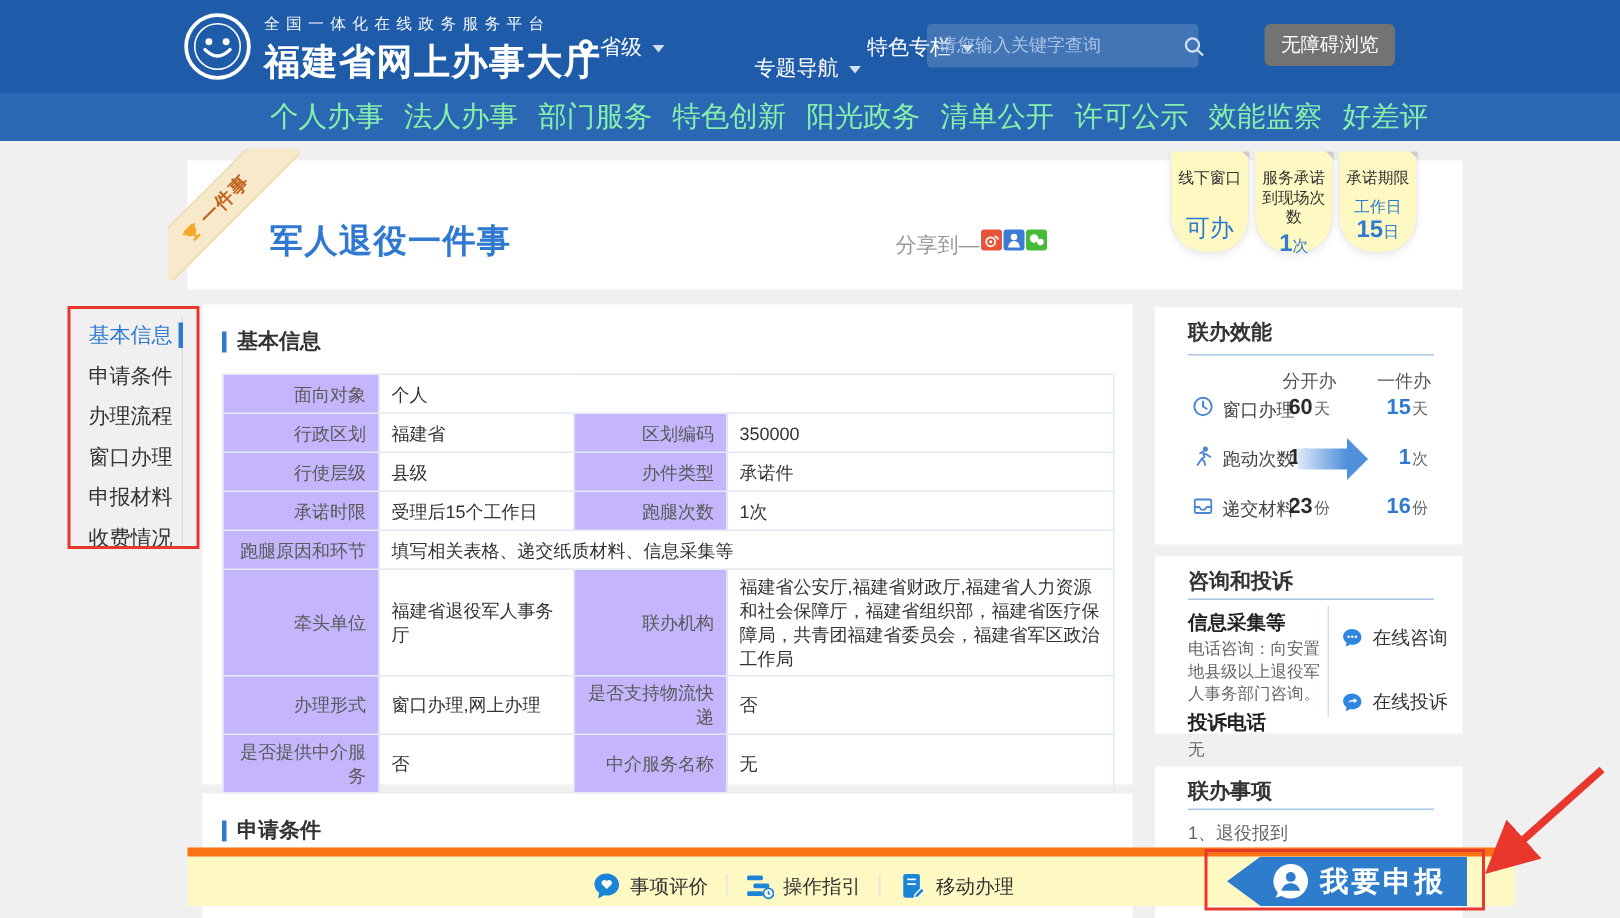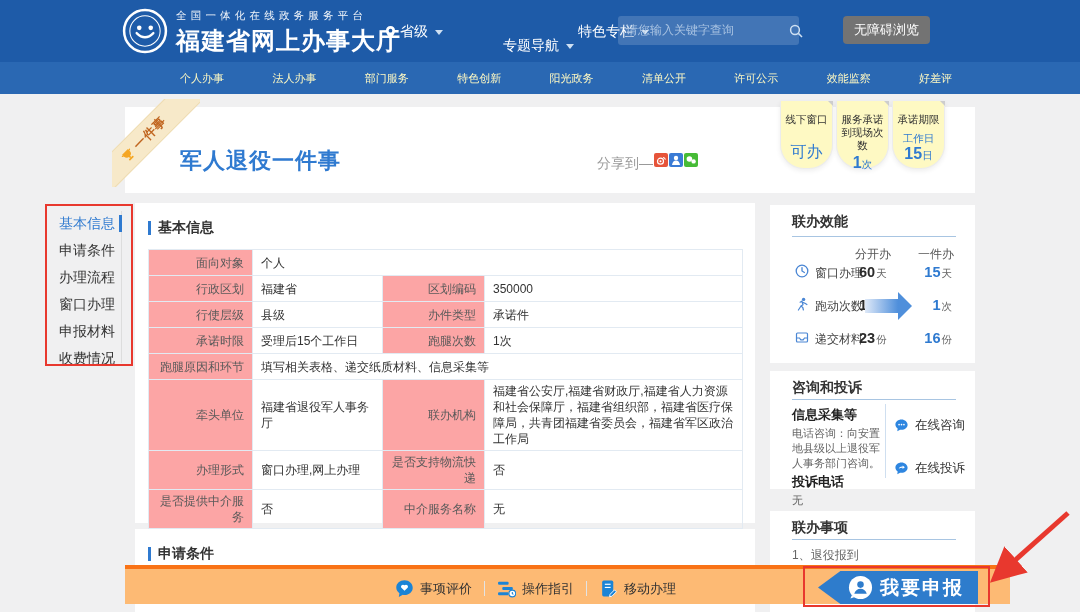--- a/index.html
+++ b/index.html
@@ -21,21 +21,21 @@
   .caret { width:0; height:0; border-left:4px solid transparent; border-right:4px solid transparent; border-top:5px solid #cfe0f2; display:inline-block; margin-left:3px; }
   .searchbox { left:618px; top:16px; width:181px; height:29px; background:rgba(255,255,255,.16); border-radius:3px; display:flex; align-items:center; }
   .searchbox input { flex:1; background:transparent; border:none; outline:none; color:#86efac; font-size:12px; padding:0 8px; font-family:Liberation Serif, serif; }
   .searchbox input::placeholder { color:#a9c3e2; }
   .searchbox .mag { margin-right:8px; display:flex; }
   .a11y-btn { left:843px; top:16px; height:28px; padding:0 11px; background:#737373; border:none; border-radius:4px; color:#fff; font-size:13px; font-weight:normal; display:flex; align-items:center; cursor:pointer; font-family:inherit; }
 
   
   .nav { left:0; top:62px; width:1080px; height:32px; background:#2a68b3; }
   .nav-inner { position:absolute; left:180px; top:0; width:772px; height:32px; display:flex; justify-content:space-between; align-items:center; }
-  .nav-item { color:#fef9c3; font-size:11px; cursor:pointer; }
+  .nav-item { color:#86efac; font-size:19px; cursor:pointer; }
 
   
   .title-card { left:125px; top:107px; width:850px; height:86px; background:#fff; }
   .page-title { position:absolute; left:55px; top:39px; font-size:22px; font-weight:600; color:#2f7ad0; letter-spacing:1px; }
   .share-label { position:absolute; left:472px; top:48px; font-size:14px; color:#999; }
   .share-ico { position:absolute; top:46px; width:14px; height:14px; border-radius:2px; cursor:pointer; }
 
   
   .ribbon-wrap { left:112px; top:99px; width:88px; height:88px; overflow:hidden; }
   .ribbon { position:absolute; left:-43px; top:26px; width:150px; height:28px; background:#f7e9c9; border:1px solid #eedcb2; transform:rotate(-45deg); display:flex; align-items:center; justify-content:center; gap:4px; }
@@ -57,21 +57,21 @@
   .side-bar { left:119px; top:215px; width:3px; height:17px; background:#2f7ad0; }
 
   
   .card { background:#fff; }
   .info-card { left:135px; top:203px; width:620px; height:320px; padding:13px; }
   .sec-head { display:flex; align-items:center; gap:7px; margin-top:3px; }
   .sec-bar { width:3px; height:14px; background:#2f7ad0; }
   .sec-title { font-size:14px; color:#333; font-weight:bold; }
   .info-table { border-collapse:collapse; table-layout:fixed; width:594px; margin-top:12px; font-size:12px; }
   .info-table td { border:1px solid #e2eaf2; padding:3px 8px; color:#333; height:26px; line-height:16px; }
-  .info-table td.lbl { background:#fca5a5; color:#5a5a5a; text-align:right; }
+  .info-table td.lbl { background:#c4b5fd; color:#5a5a5a; text-align:right; }
 
   .cond-card { left:135px; top:529px; width:620px; height:83px; padding:13px; }
   .cond-text { margin-top:11px; font-size:12.5px; color:#333; }
 
   
   .rcard { left:770px; width:205px; background:#fff; }
   .r-title { position:absolute; left:22px; top:8px; font-size:14px; font-weight:bold; color:#333; }
   .r-underline { position:absolute; left:22px; width:164px; border-bottom:1px solid #a8c5e2; }
   .eff-card { top:205px; height:158px; }
   .eff-col { position:absolute; top:41px; font-size:12px; color:#555; }
@@ -91,21 +91,21 @@
   .consult-left h4 { font-size:13px; color:#222; margin:2px 0 2px; }
   .consult-left p { font-size:11px; color:#666; line-height:15px; }
   .consult-div { position:absolute; left:115px; top:33px; height:74px; border-left:1px solid #cfdff0; }
   .consult-right { position:absolute; left:124px; top:46px; display:flex; flex-direction:column; gap:26px; }
   .online-btn { display:flex; align-items:center; gap:6px; font-size:12.5px; color:#333; cursor:pointer; white-space:nowrap; }
 
   .related-card { top:511px; height:101px; }
   .related-item { position:absolute; left:22px; top:36px; font-size:12px; color:#666; }
 
   
-  .footer { left:125px; top:565px; width:885px; height:39px; background:#fdba74; border-top:4px solid #f97316; }
+  .footer { left:125px; top:565px; width:885px; height:39px; background:#fef9c3; border-top:6px solid #f97316; }
   .footer-items { position:absolute; left:270px; top:0; height:39px; display:flex; align-items:center; }
   .f-item { display:flex; align-items:center; gap:6px; font-size:13px; color:#333; cursor:pointer; }
   .f-div { width:1px; height:15px; background:#e3e3e3; margin:0 12px; }
 
   .apply-btn { left:818px; top:571px; width:160px; height:33px; background:#2e7ccc; clip-path:polygon(0 50%,14% 0,100% 0,100% 100%,14% 100%); display:flex; align-items:center; padding-left:30px; cursor:pointer; }
   .apply-btn .lbl { color:#fff; font-size:19px; font-weight:bold; letter-spacing:2px; margin-left:7px; }
 
   
   .anno-box { border:2px solid #e8382e; z-index:80; }
   .anno-sidebar { left:45px; top:204px; width:88px; height:162px; }

